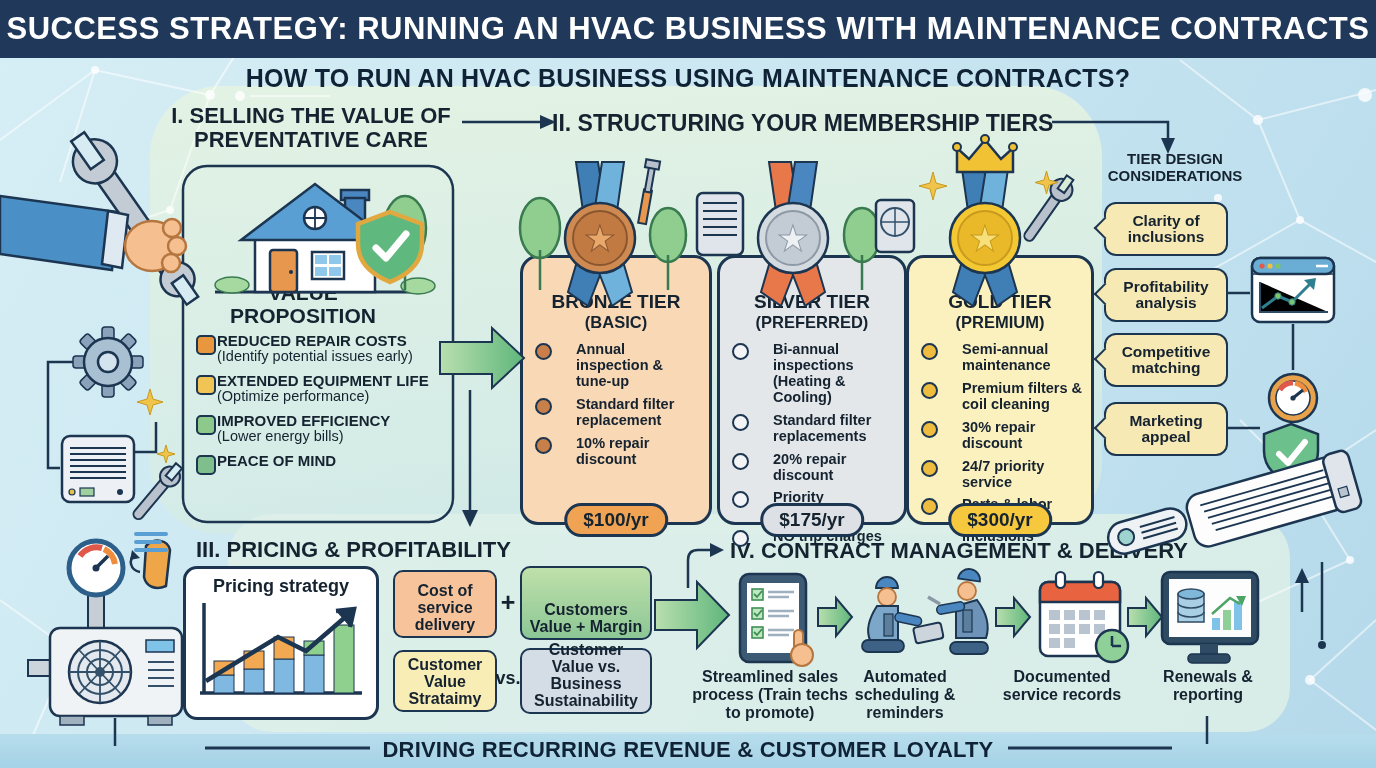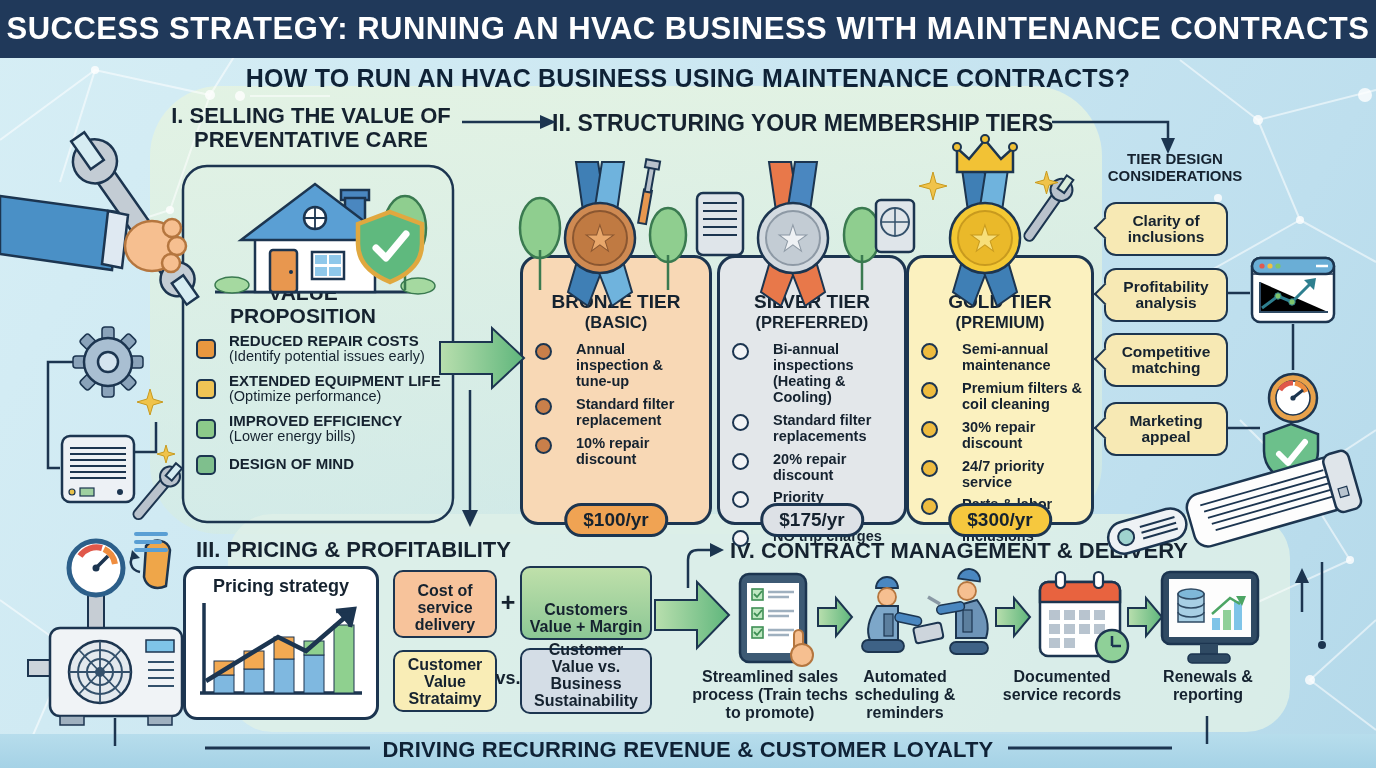--- a/index.html
+++ b/index.html
@@ -21,21 +21,21 @@
   .banner span{color:#fff;font-size:31px;font-weight:700;letter-spacing:.5px;white-space:nowrap;}
   .subtitle{left:0;top:64px;width:1376px;text-align:center;color:#0f2236;
     font-size:25px;font-weight:700;letter-spacing:.2px;}
   .sec-title{font-weight:700;color:var(--ink);}
   .s1-title{left:158px;top:104px;width:306px;text-align:center;font-size:22px;line-height:1.1;}
   .s2-title{left:552px;top:110px;width:500px;text-align:center;font-size:23px;white-space:nowrap;}
   .s3-title{left:196px;top:537px;width:360px;font-size:22px;white-space:nowrap;}
   .s4-title{left:730px;top:538px;width:470px;font-size:22px;white-space:nowrap;}
   .vp-title{left:217px;top:282px;width:172px;text-align:center;font-size:21px;font-weight:700;color:var(--ink);line-height:1.08;}
   .vp-list{left:196px;top:333px;width:256px;}
-  .vp-item{display:flex;gap:13px;margin-bottom:9px;align-items:center;}
+  .vp-item{display:flex;gap:1px;margin-bottom:9px;}
   .vp-bullet{flex:0 0 16px;width:16px;height:16px;border:2.5px solid var(--navy);border-radius:5px;margin-top:2px;}
   .vp-text{font-size:15px;font-weight:700;color:var(--ink);line-height:1.05;}
   .vp-text .det{display:block;font-weight:400;font-size:14.5px;}
   .tier{top:255px;height:264px;border:3px solid var(--navy);border-radius:18px;}
   .tier-bronze{left:520px;width:186px;background:#f8d8b5;}
   .tier-silver{left:717px;width:184px;background:#e3e7ea;}
   .tier-gold{left:906px;width:182px;background:#fbf1bf;}
   .tier h3{margin:34px 4px 0;text-align:center;font-size:19px;color:var(--ink);line-height:1.05;}
   .tier h4{margin:1px 4px 10px;text-align:center;font-size:16.5px;font-weight:700;color:var(--ink);}
   .feat{display:flex;gap:24px;margin:0 8px 7px 12px;font-size:14.5px;font-weight:700;color:var(--ink);line-height:1.1;}
@@ -119,21 +119,21 @@
     <div class="vp-item">
       <span class="vp-bullet" style="background:#f0c455"></span>
       <span class="vp-text"><span>EXTENDED EQUIPMENT LIFE</span><span class="det">(Optimize performance)</span></span>
     </div>
     <div class="vp-item">
       <span class="vp-bullet" style="background:#8cc98a"></span>
       <span class="vp-text"><span>IMPROVED EFFICIENCY</span><span class="det">(Lower energy bills)</span></span>
     </div>
     <div class="vp-item">
       <span class="vp-bullet" style="background:#7fbf8d"></span>
-      <span class="vp-text"><span>DESIGN OF MIND</span></span>
+      <span class="vp-text"><span>PEACE OF MIND</span></span>
     </div>
   </div>
 
   <div class="content tier tier-bronze">
     <h3>BRONZE TIER</h3>
     <h4>(BASIC)</h4>
     <div class="feat">
         <span class="fb fb-bronze"></span>
         <span>Annual inspection &amp; tune-up</span>
       </div>

